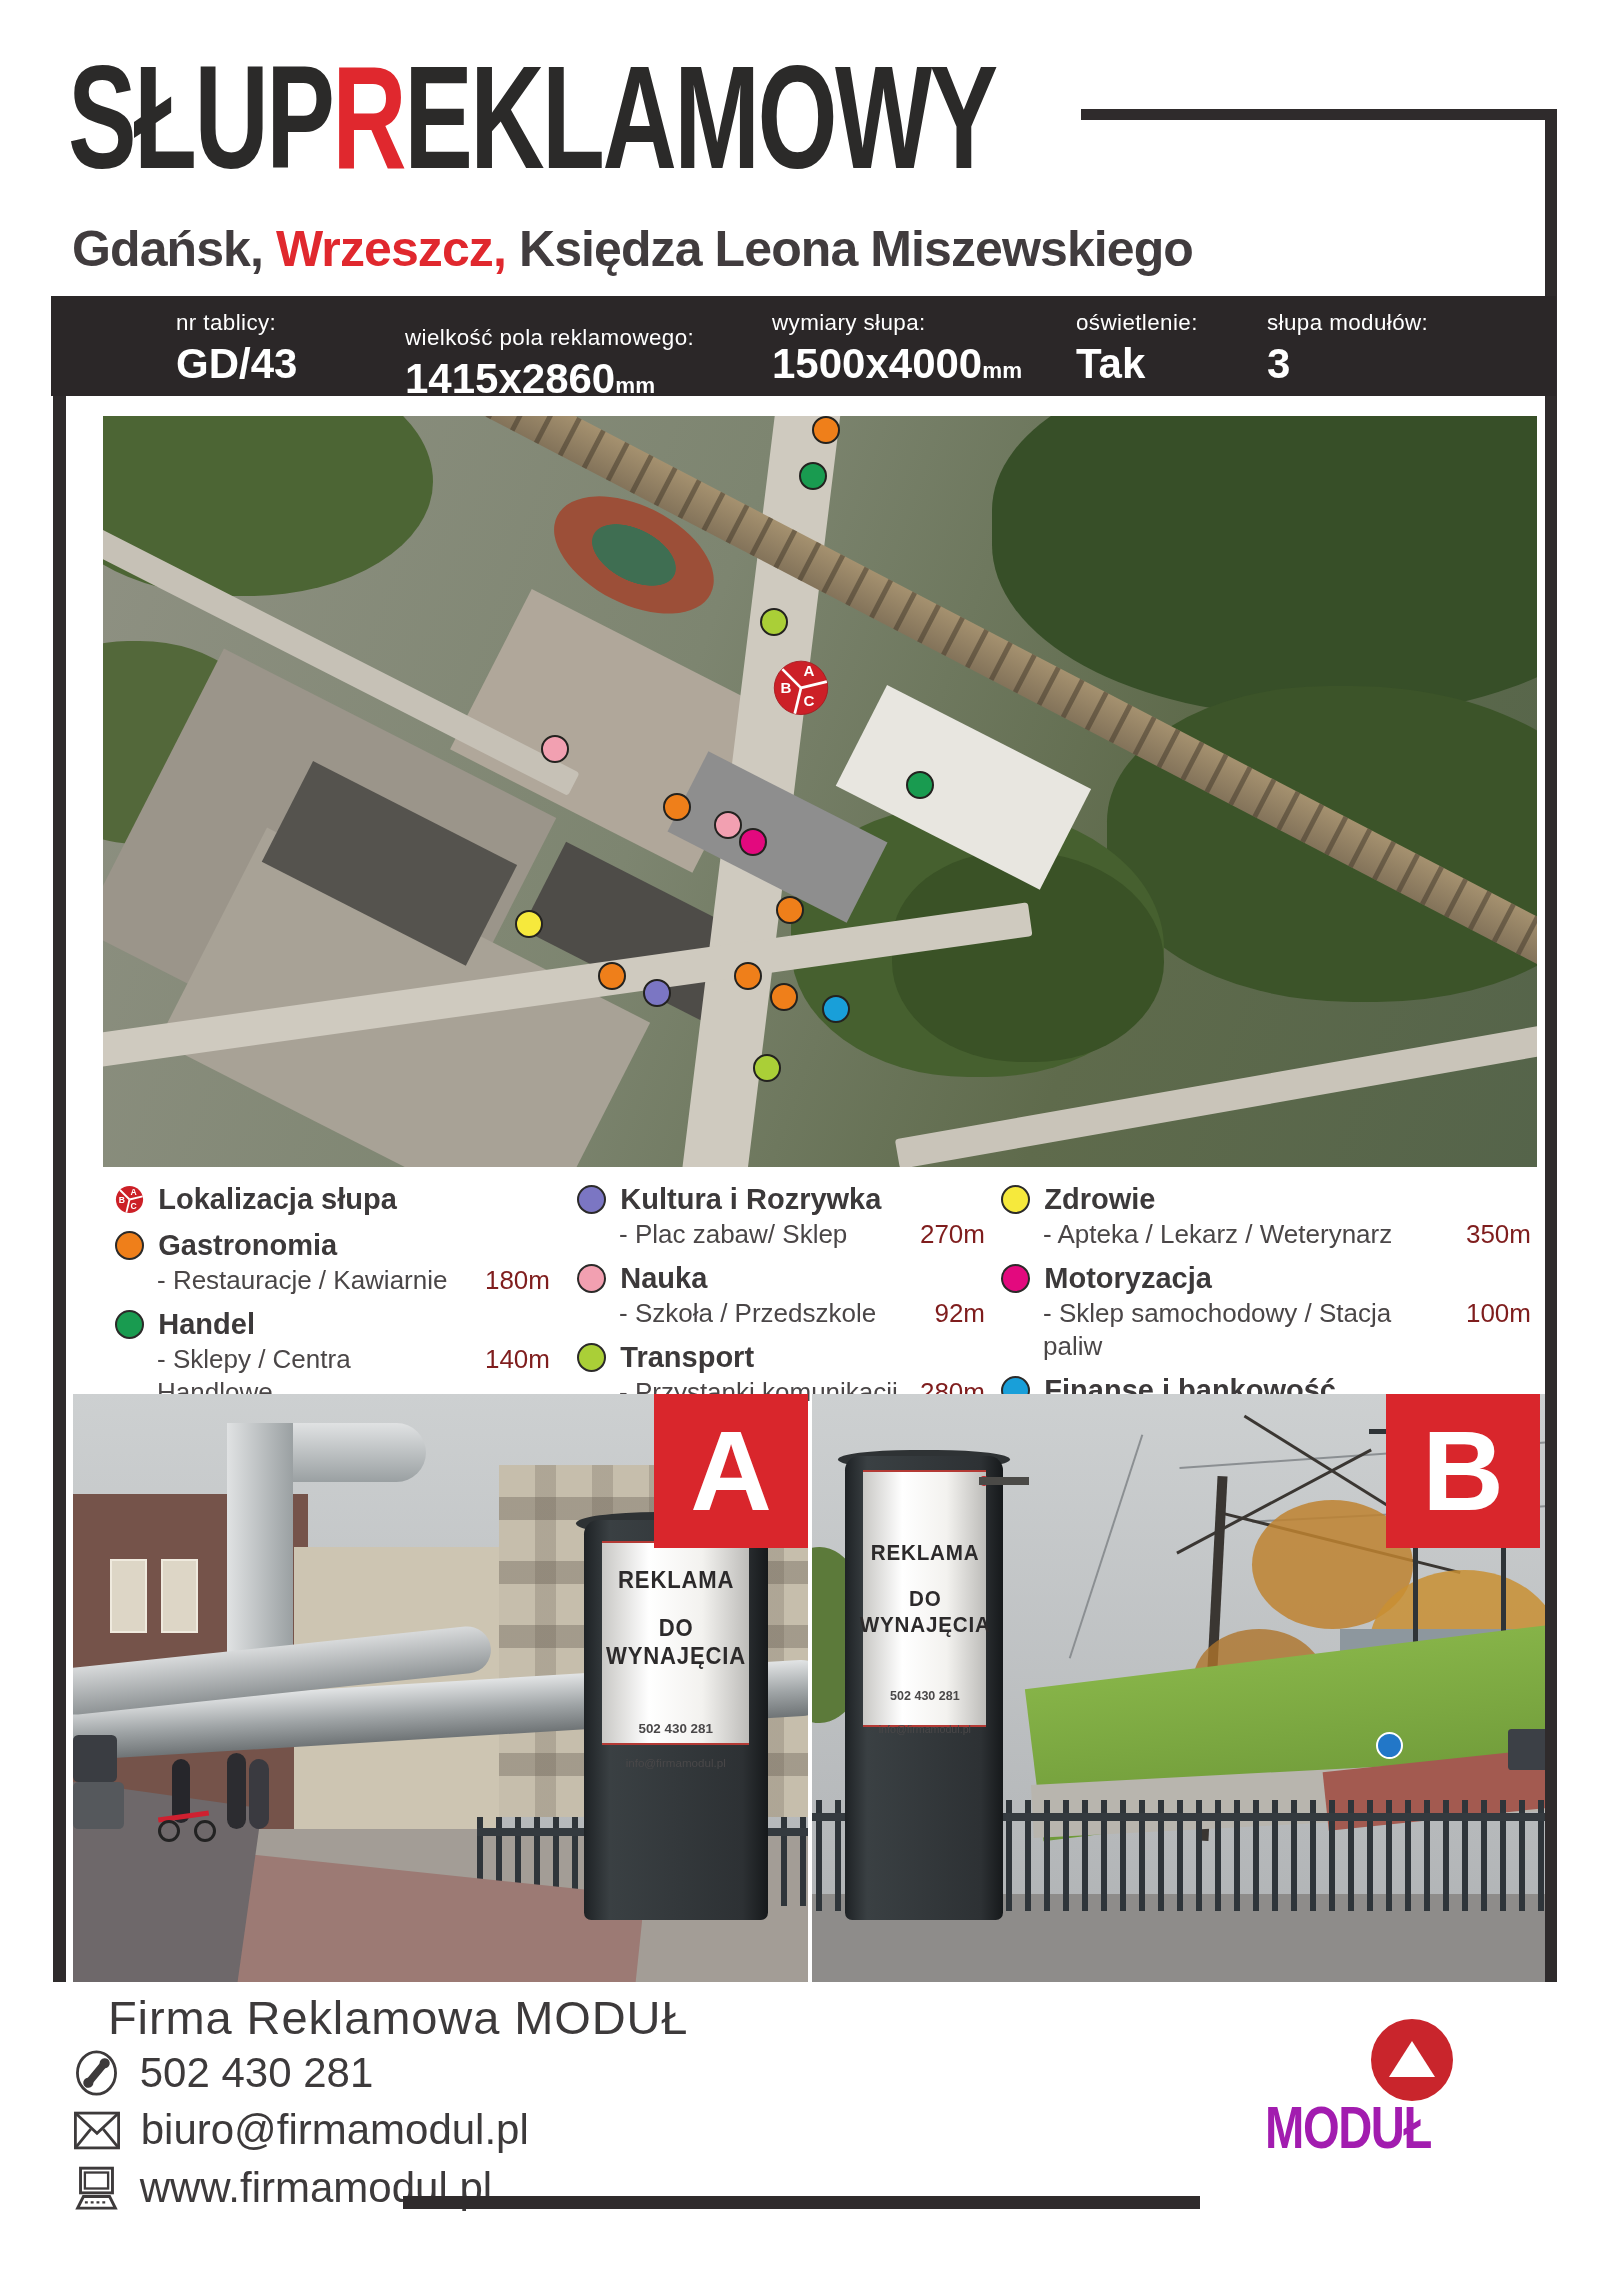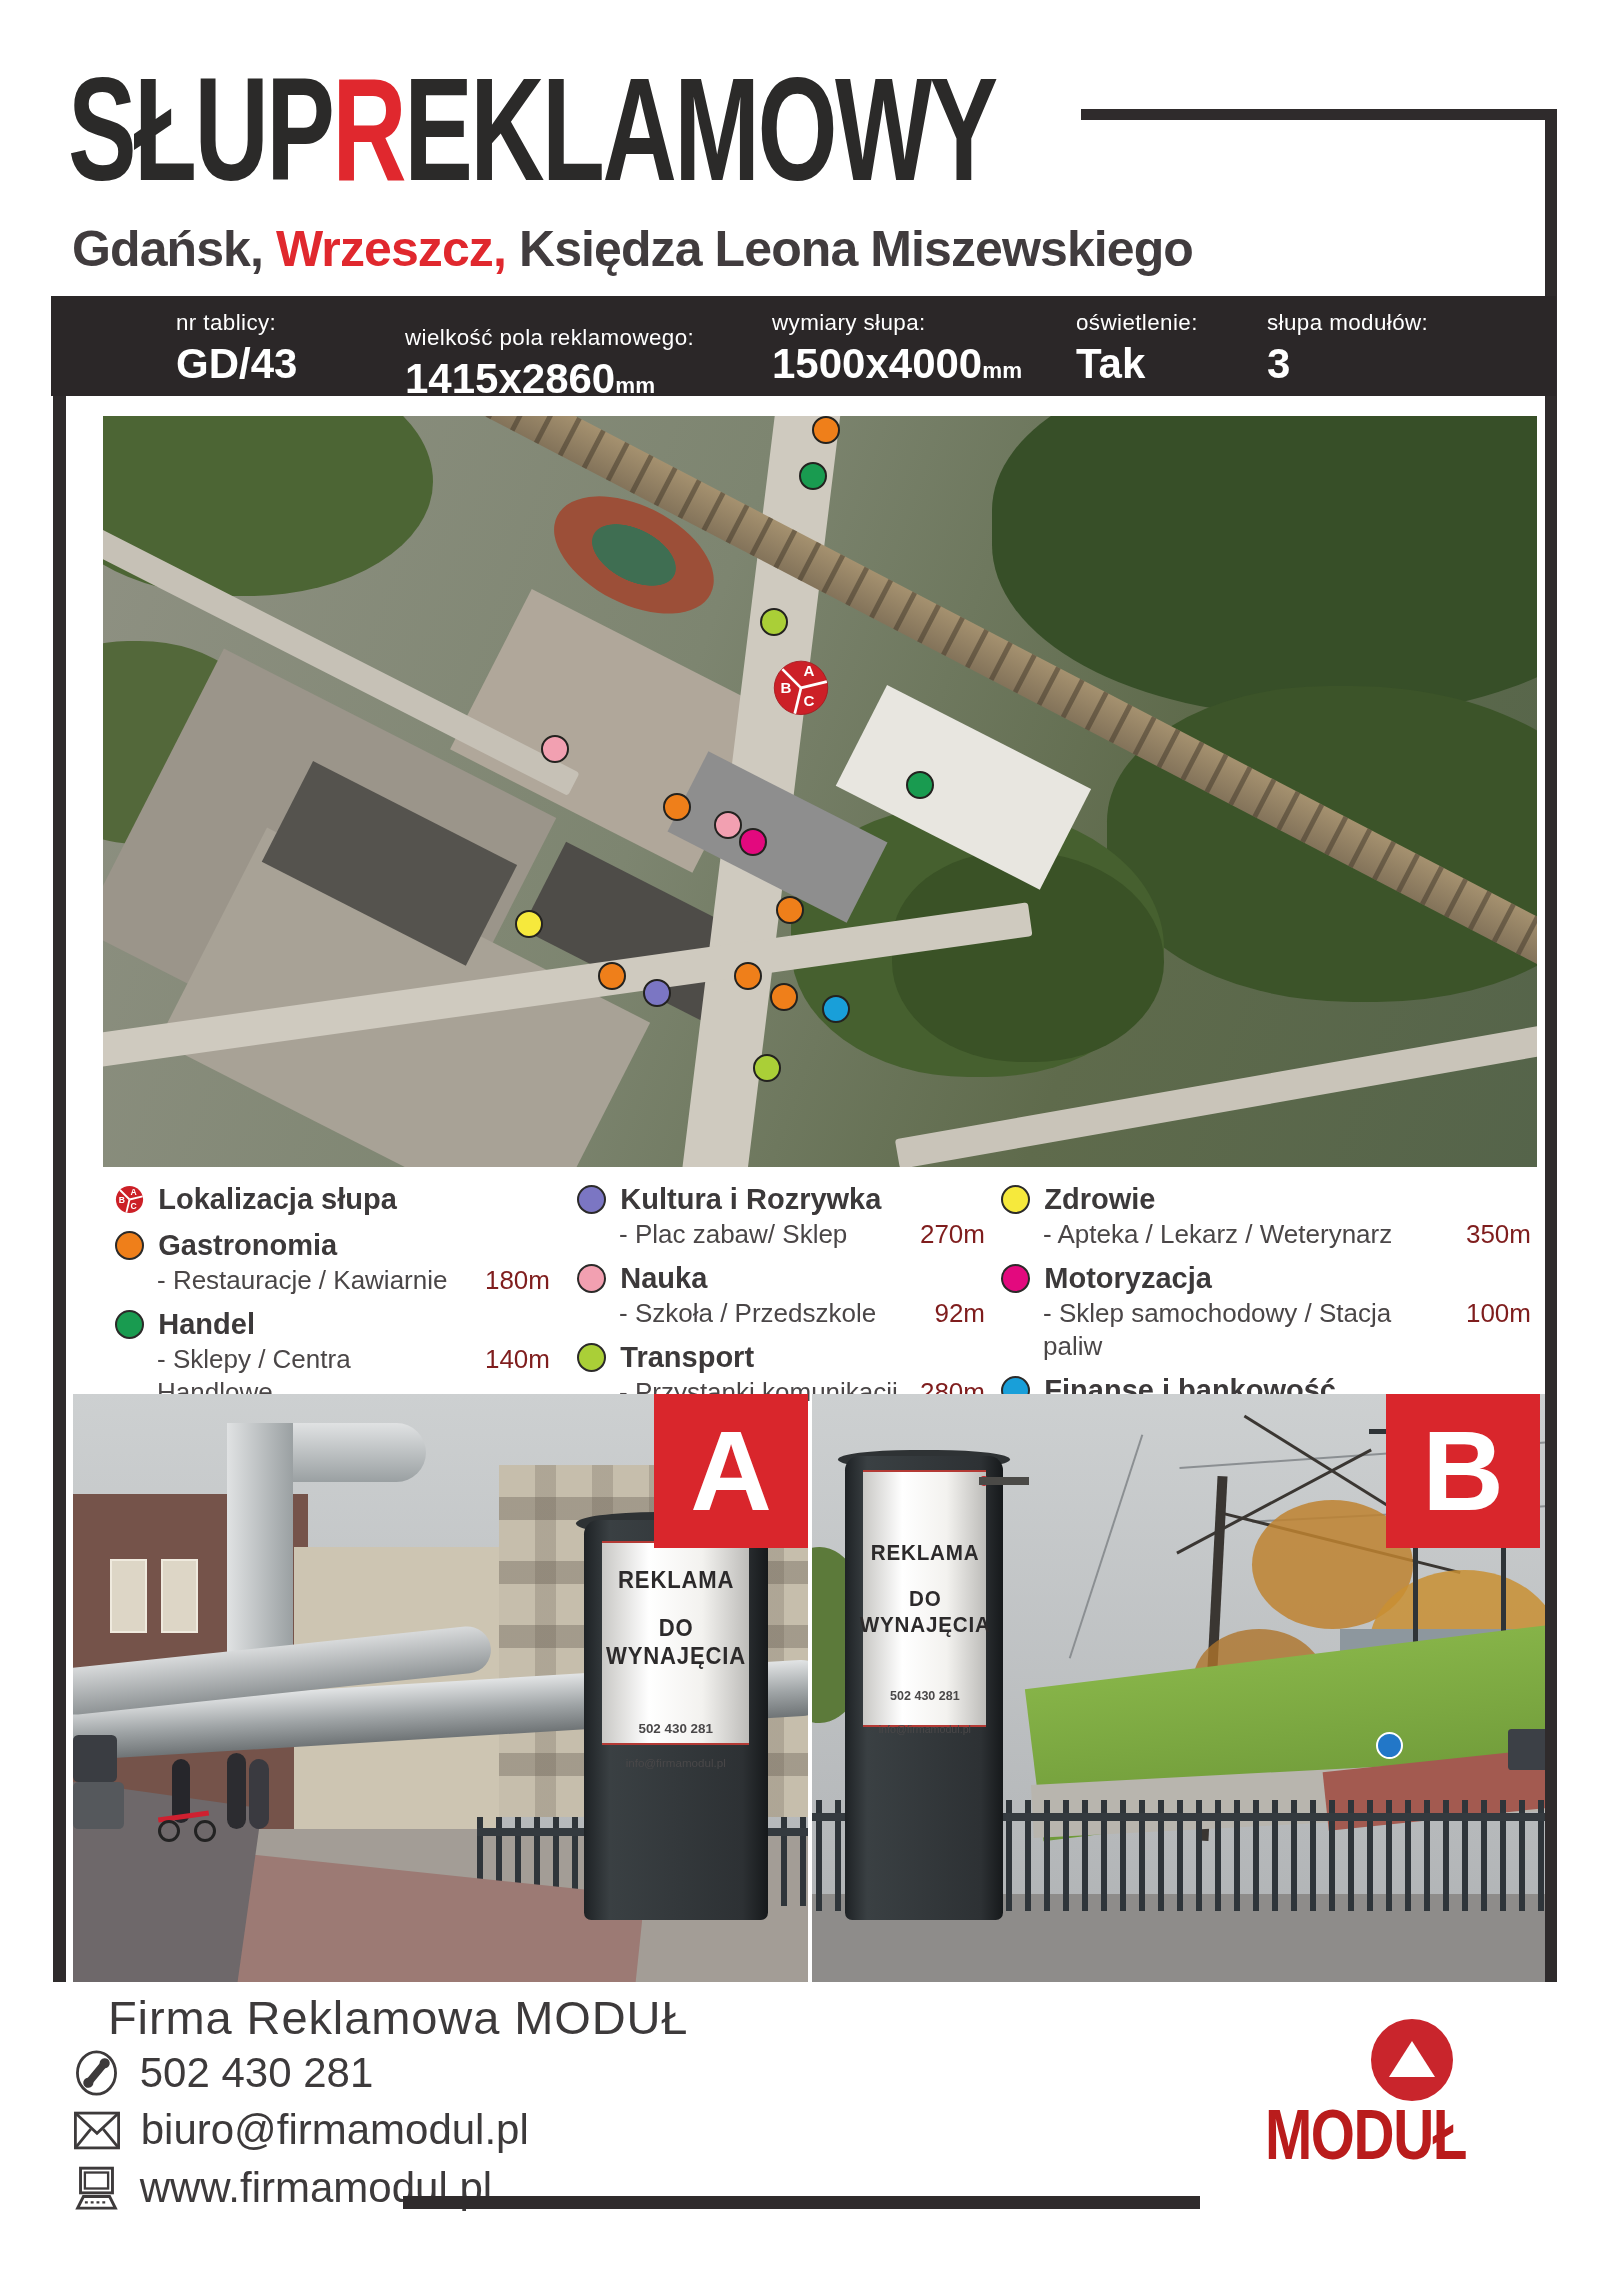--- a/index.html
+++ b/index.html
@@ -1,20 +1,20 @@
 <!DOCTYPE html>
 <html style="font-size:14.3px"><head>
 <meta charset="utf-8">
 <style>
   html,body{margin:0;padding:0;background:#e8e8e8;}
   .page{position:relative;width:1621px;height:2293px;background:#ffffff;
         font-family:"Liberation Sans",sans-serif;overflow:hidden;margin:0 auto;color:#3d3a3b;}
 
   
-  .title{position:absolute;left:68px;top:56px;font-size:147px;line-height:1.0;font-weight:bold;
+  .title{position:absolute;left:68px;top:44px;font-size:147px;line-height:1.0;font-weight:bold;
          color:#2b2a29;white-space:nowrap;}
   .title .inner{display:inline-block;transform:scaleX(.70);transform-origin:left center;letter-spacing:-3.6px;}
   .title .accent{color:#e0282e;}
   .subtitle{position:absolute;left:72px;top:220px;font-size:50px;font-weight:bold;color:#413c3e;white-space:nowrap;letter-spacing:-0.9px;}
   .subtitle .accent{color:#e0282e;}
 
   
   .frame-top{position:absolute;left:1081px;top:109px;width:475px;height:10.7px;background:#2f2b2c;}
   .frame-right{position:absolute;left:1545px;top:109px;width:11.6px;height:1873px;background:#2f2b2c;}
   .frame-left{position:absolute;left:53px;top:296px;width:12.5px;height:1686px;background:#2f2b2c;}
@@ -83,21 +83,21 @@
   .winA{position:absolute;background:#ddd6c6;border:2.7px solid #efeade;}
 
   
   .footer-heading{position:absolute;left:73px;top:1990px;font-size:47px;color:#3d3a3b;letter-spacing:0.9px;margin-left:35px;}
   .contact-row{position:absolute;left:73px;display:flex;align-items:center;gap:19.7px;font-size:42px;color:#3d3a3b;}
   .row-phone{top:2049px;} .row-email{top:2106px;} .row-www{top:2164px;}
   .footer-line{position:absolute;left:403px;top:2196px;width:797px;height:12.5px;background:#2f2b2c;}
   .logo-circle{position:absolute;left:1371px;top:2019px;width:82px;height:82px;border-radius:50%;background:#c9252c;}
   .logo-triangle{position:absolute;left:18px;top:21.5px;width:0;height:0;
                  border-left:23px solid transparent;border-right:23px solid transparent;border-bottom:36px solid #ffffff;}
-  .logo-text{position:absolute;left:1265px;top:2099px;font-size:71px;font-weight:bold;color:#b91c1c;line-height:1;}
+  .logo-text{position:absolute;left:1265px;top:2099px;font-size:59px;font-weight:bold;color:#a21caf;line-height:1;}
   .logo-text .inner{display:inline-block;transform:scaleX(.80);transform-origin:left center;letter-spacing:-1.8px;}
 </style>
 </head>
 <body>
 
 <div class="page">
 
   <div class="title"><span class="inner"><span>SŁUP</span><span class="accent">R</span><span>EKLAMOWY</span></span></div>
   <div class="subtitle"><span>Gdańsk, </span><span class="accent">Wrzeszcz,</span><span> Księdza Leona Miszewskiego</span></div>
 

